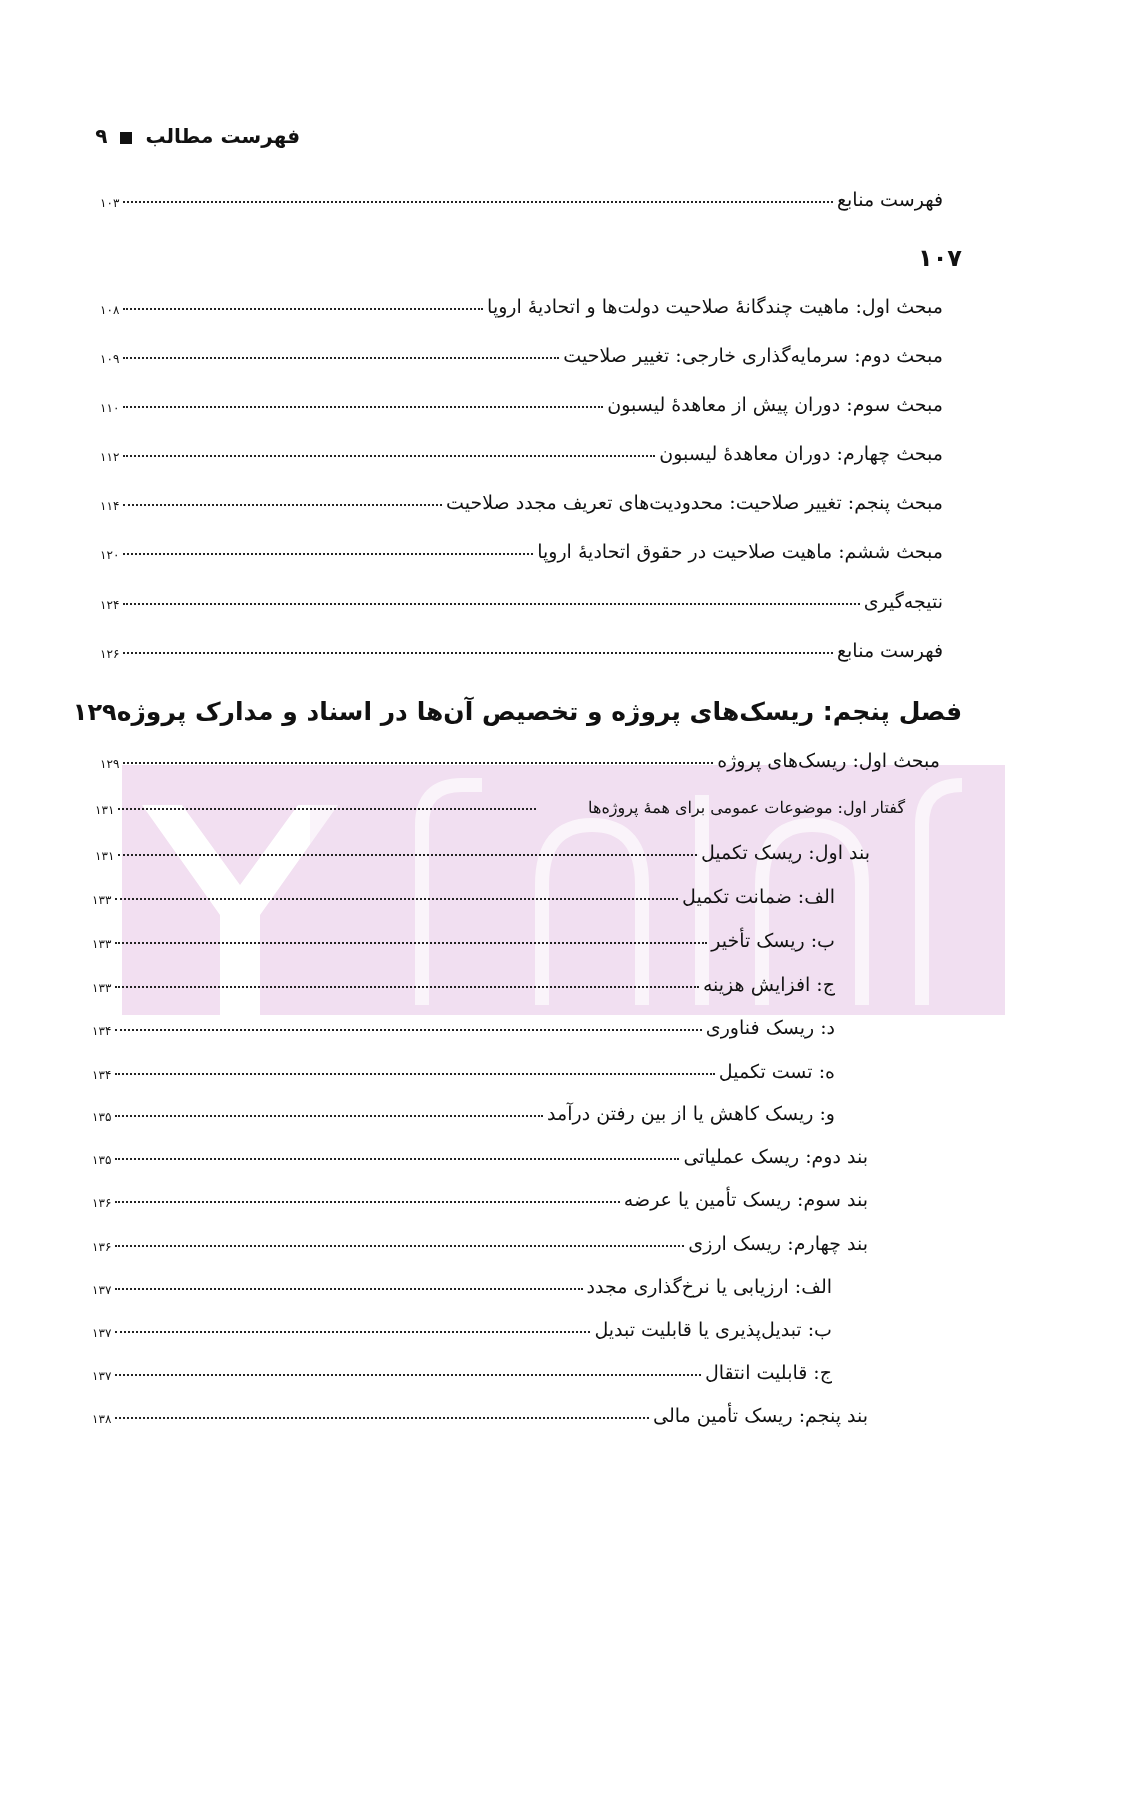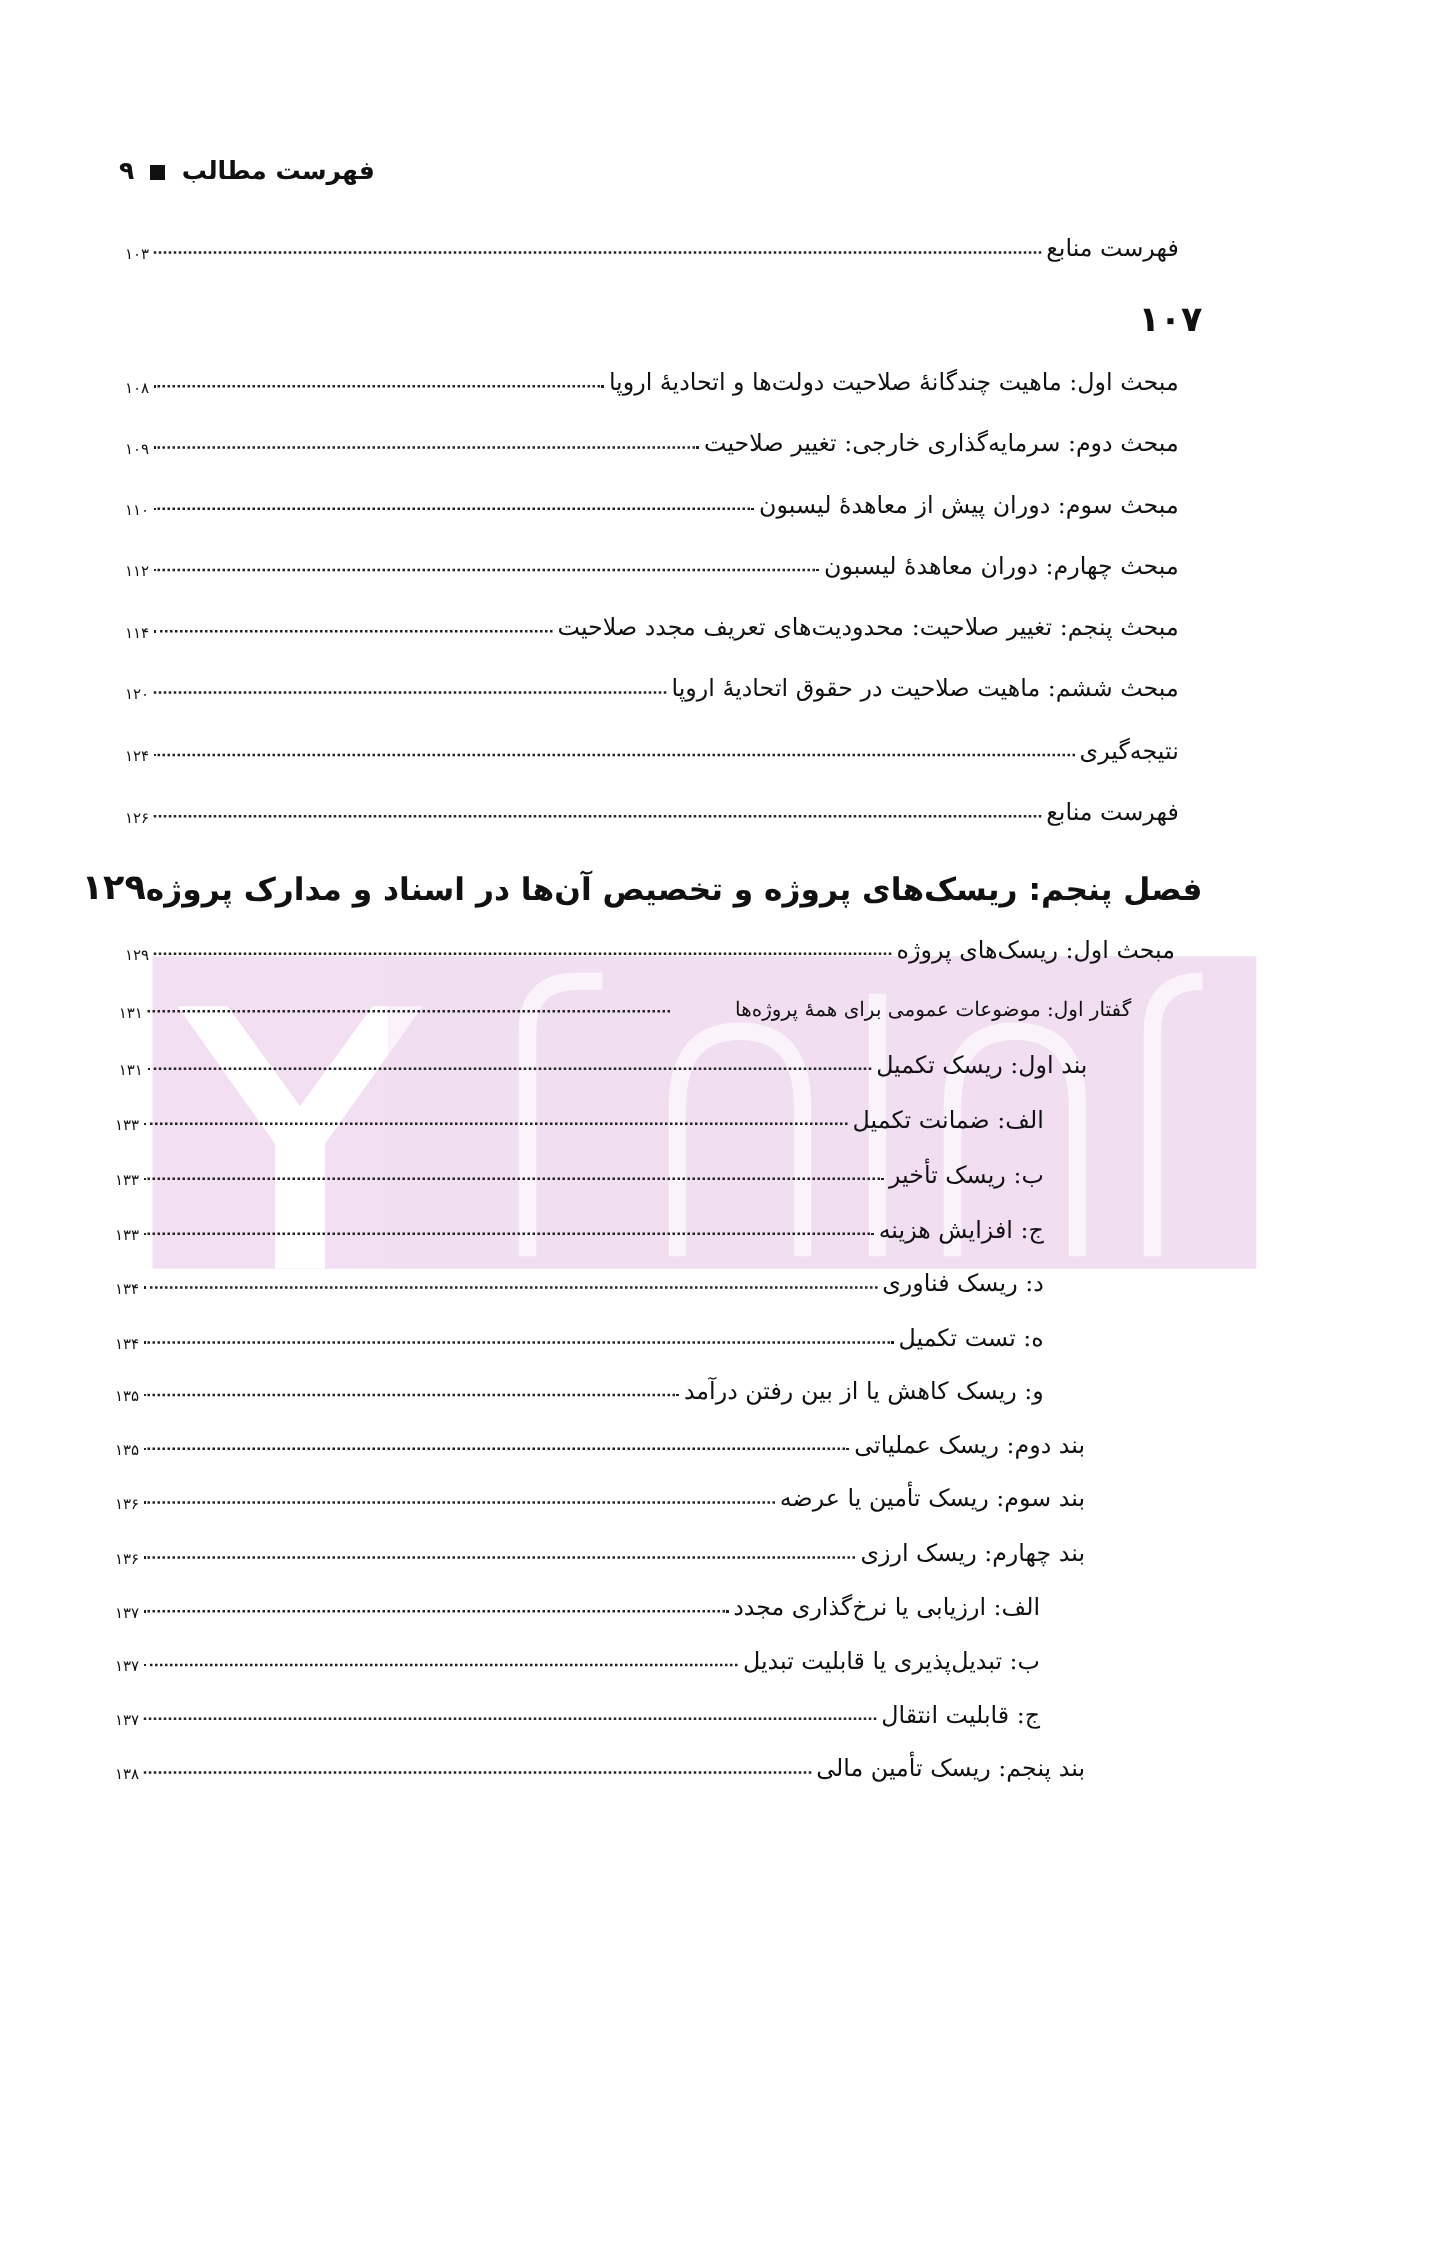--- a/index.html
+++ b/index.html
@@ -19,21 +19,21 @@
 
   .toc-row { position: absolute; left: 100px; height: 34px; display: flex; flex-direction: row-reverse;
              align-items: flex-end; z-index: 2; }
   .toc-row .label { white-space: nowrap; direction: rtl; font-size: 19px; padding-left: 4px; }
   .toc-row .dots { flex: 1; border-bottom: 2px dotted #222; margin-bottom: 7px; min-width: 10px; }
   .toc-row .page-num { white-space: nowrap; font-size: 12px; padding-right: 4px; font-family: "DejaVu Sans", sans-serif; }
 
   .chapter { position: absolute; left: 100px; height: 40px; display: flex; flex-direction: row-reverse;
              align-items: flex-end; justify-content: space-between; z-index: 2; }
   .chapter .label { direction: rtl; font-family: "DejaVu Sans", sans-serif; font-weight: bold; font-size: 25px; white-space: nowrap; }
-  .chapter .page-num { font-family: "DejaVu Sans", sans-serif; font-weight: bold; font-size: 28px; padding-left: 4px; }
+  .chapter .page-num { font-family: "DejaVu Sans", sans-serif; font-weight: bold; font-size: 24px; padding-left: 4px; }
 </style>
 </head>
 <body>
 
 <div class="page">
 
   <div class="watermark">
     <svg class="wm-logo" viewBox="0 0 883 250" width="883" height="250">
 
       <polygon points="20,40 60,40 118,120 176,40 216,40 138,150 138,250 98,250 98,150" fill="#ffffff"></polygon>

